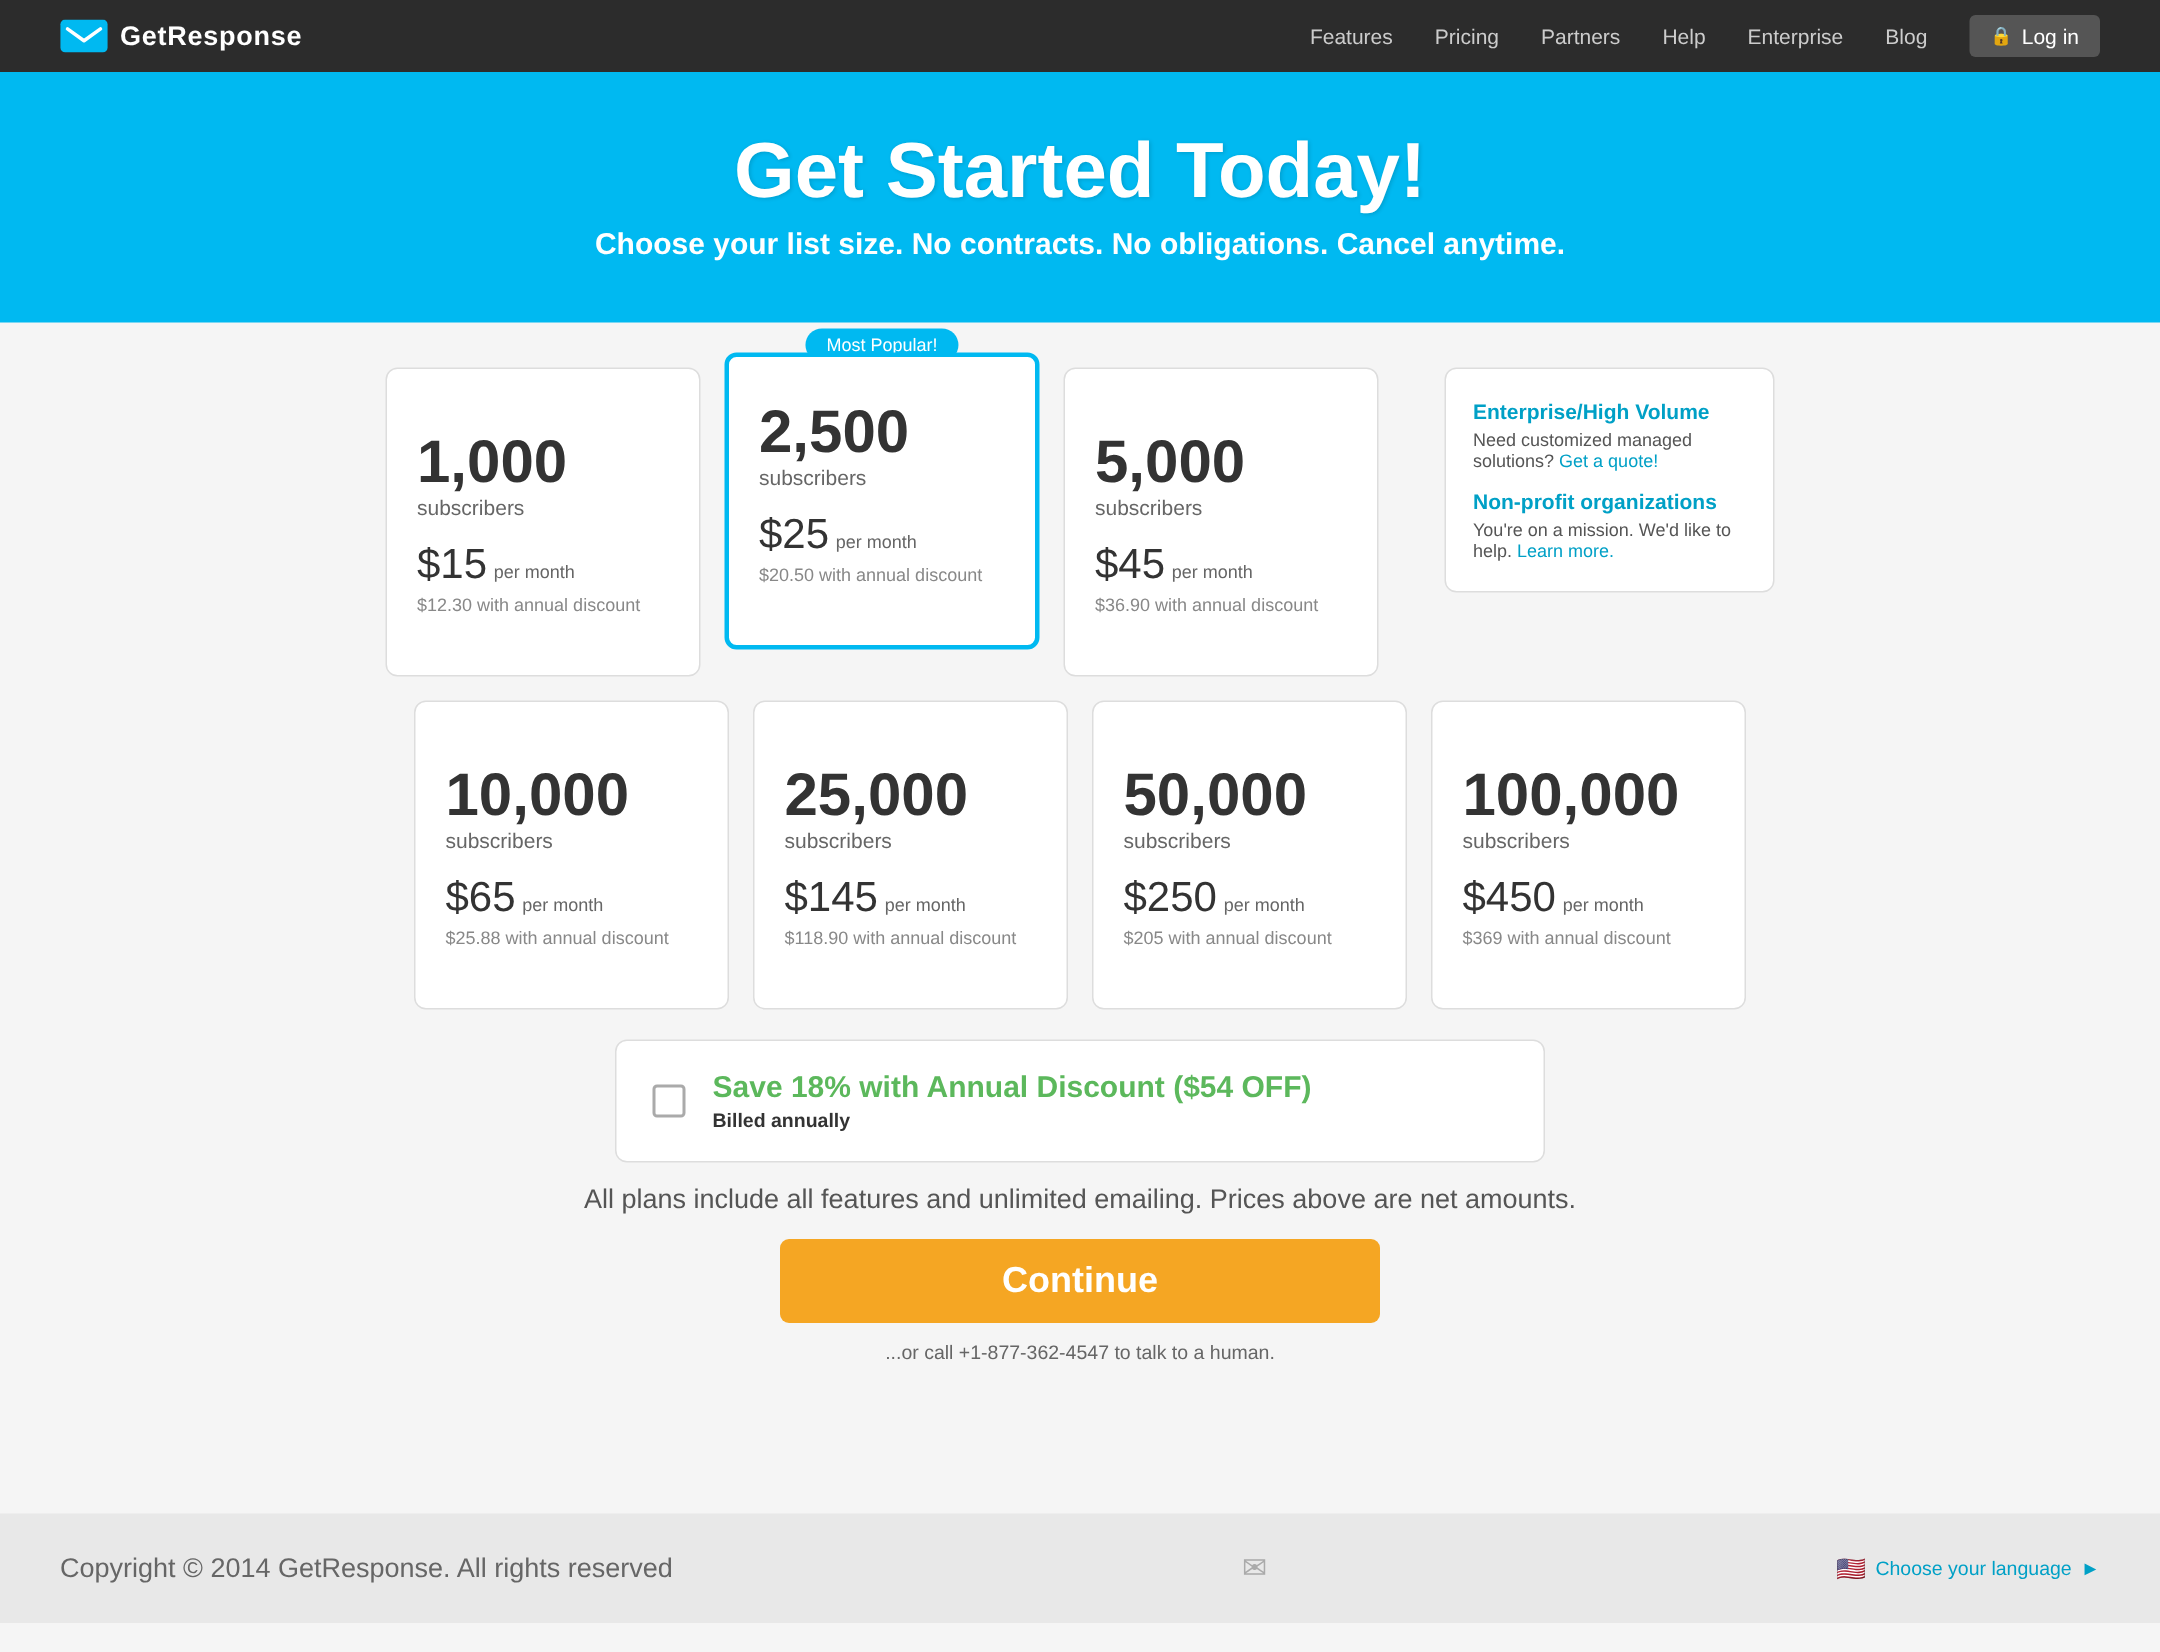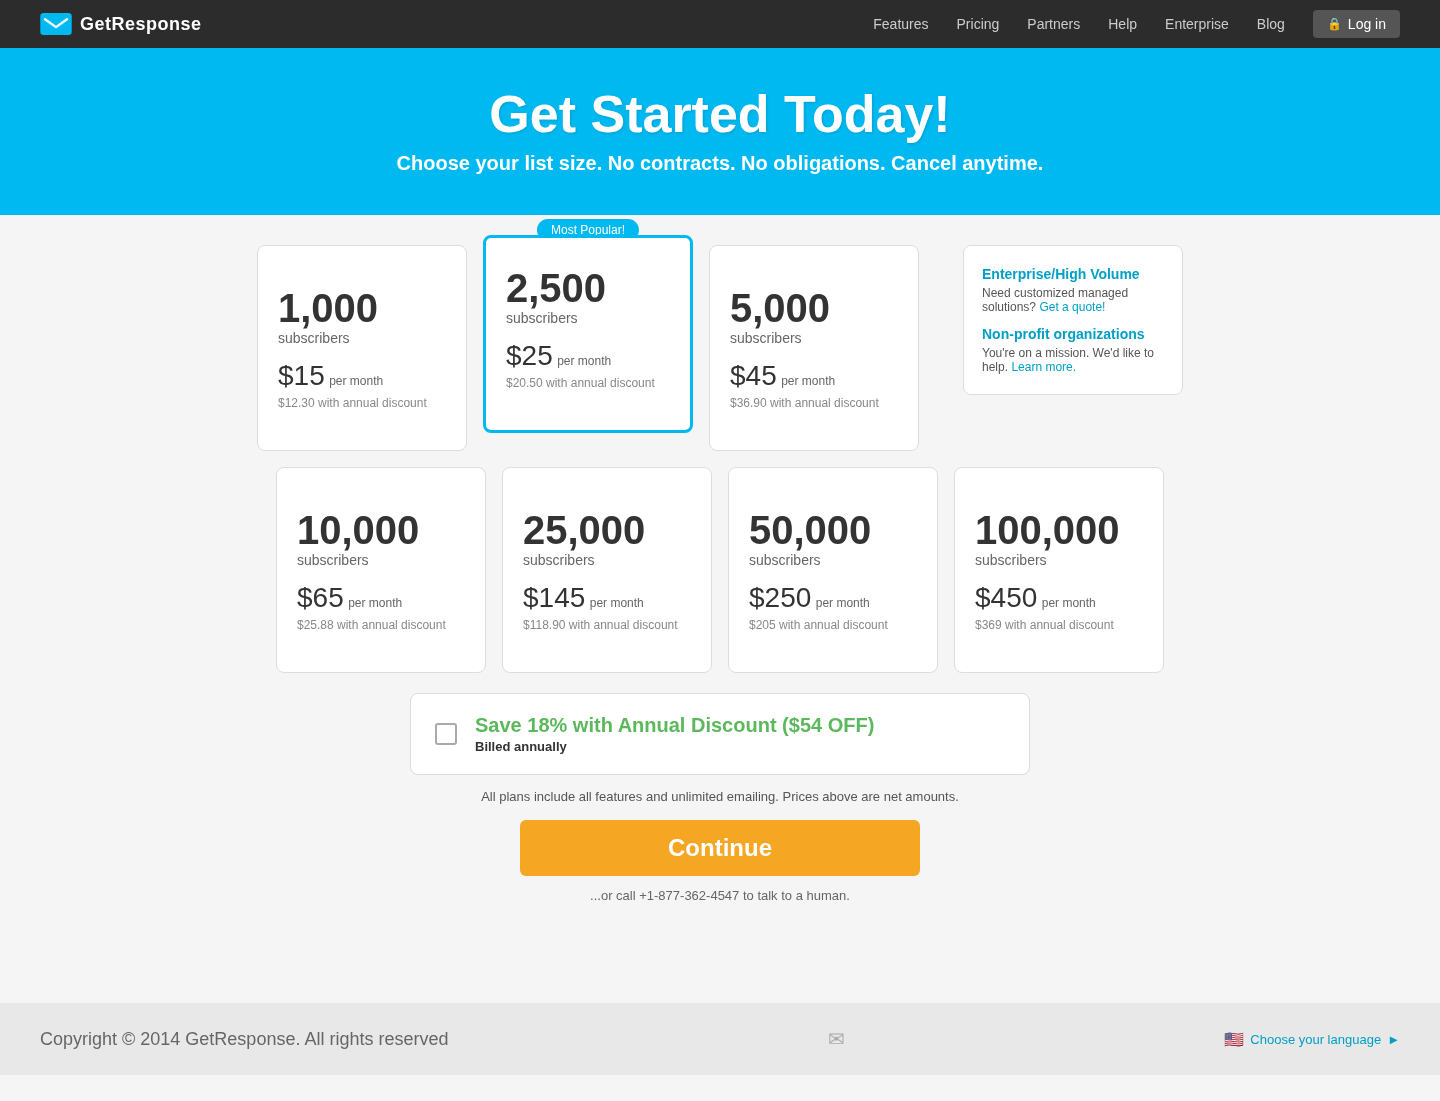--- a/index.html
+++ b/index.html
@@ -212,21 +212,21 @@
     .save-subtitle {
       font-size: 13px;
       color: #333;
       font-weight: bold;
       margin-top: 2px;
     }
 
     
     .pricing-note {
       text-align: center;
-      font-size: 13px;
+      font-size: 18px;
       color: #555;
       margin: 14px 0 16px;
     }
 
     
     .continue-btn {
       display: block;
       margin: 0 auto;
       background: #f5a623;
       color: #fff;

